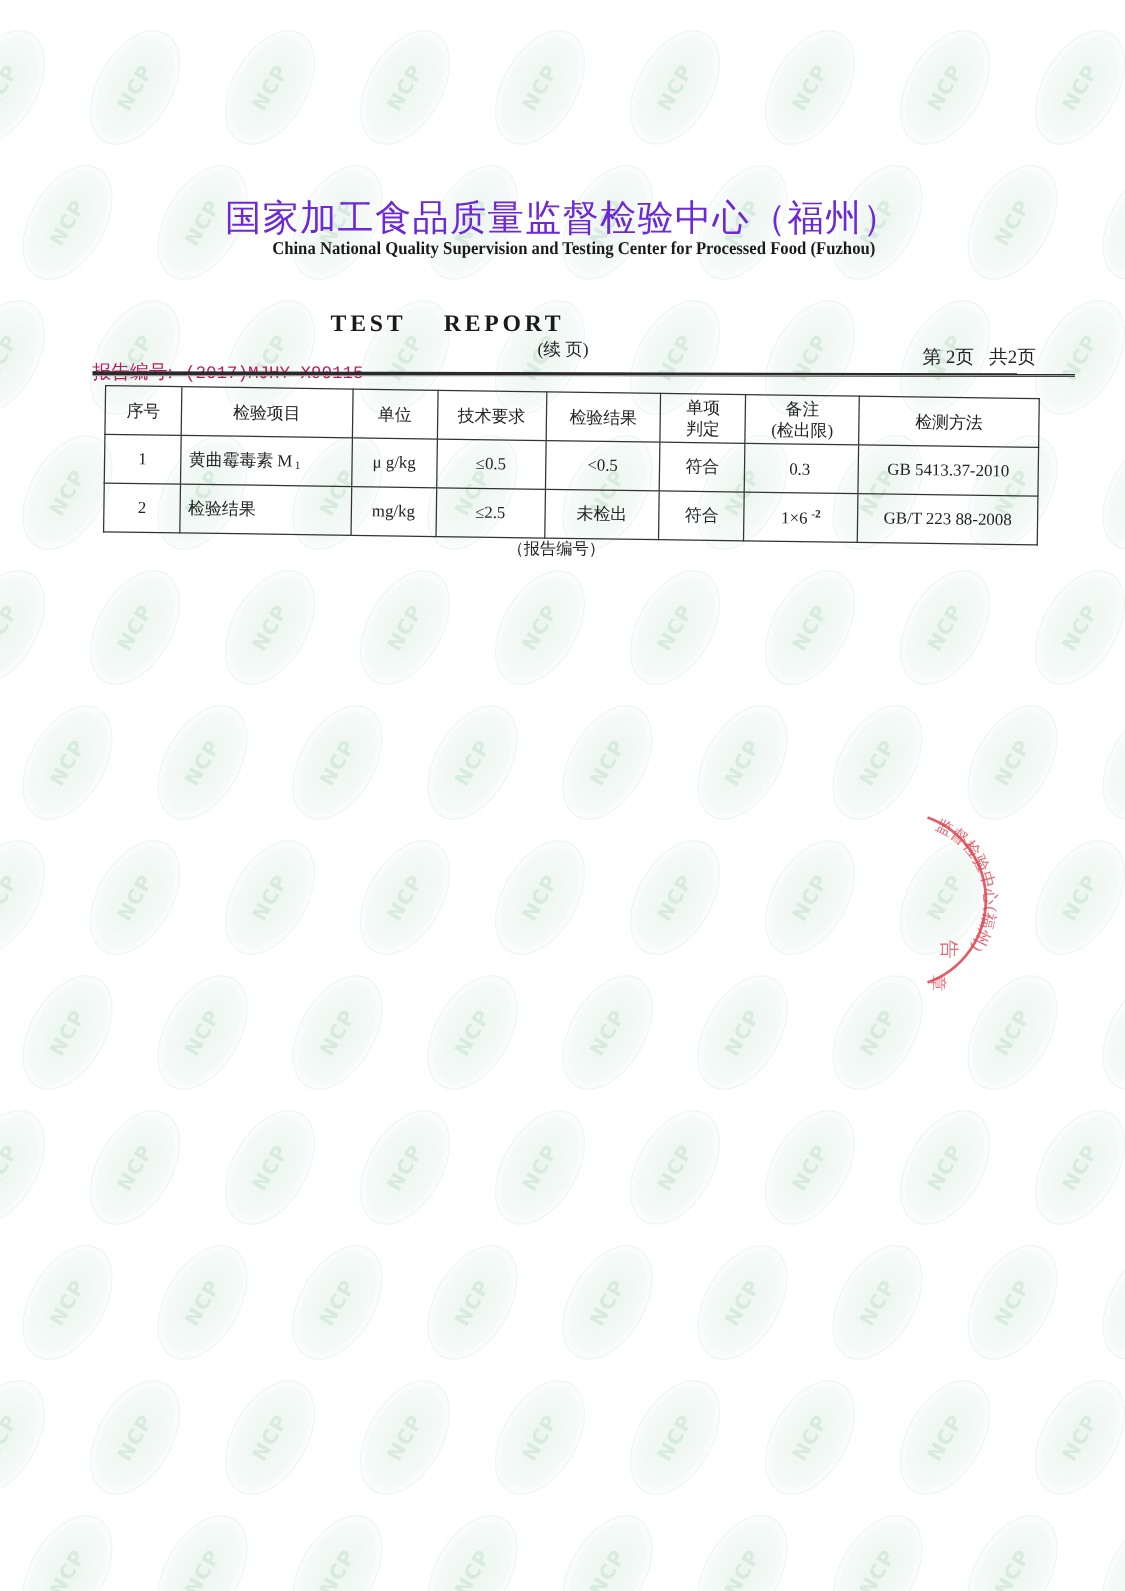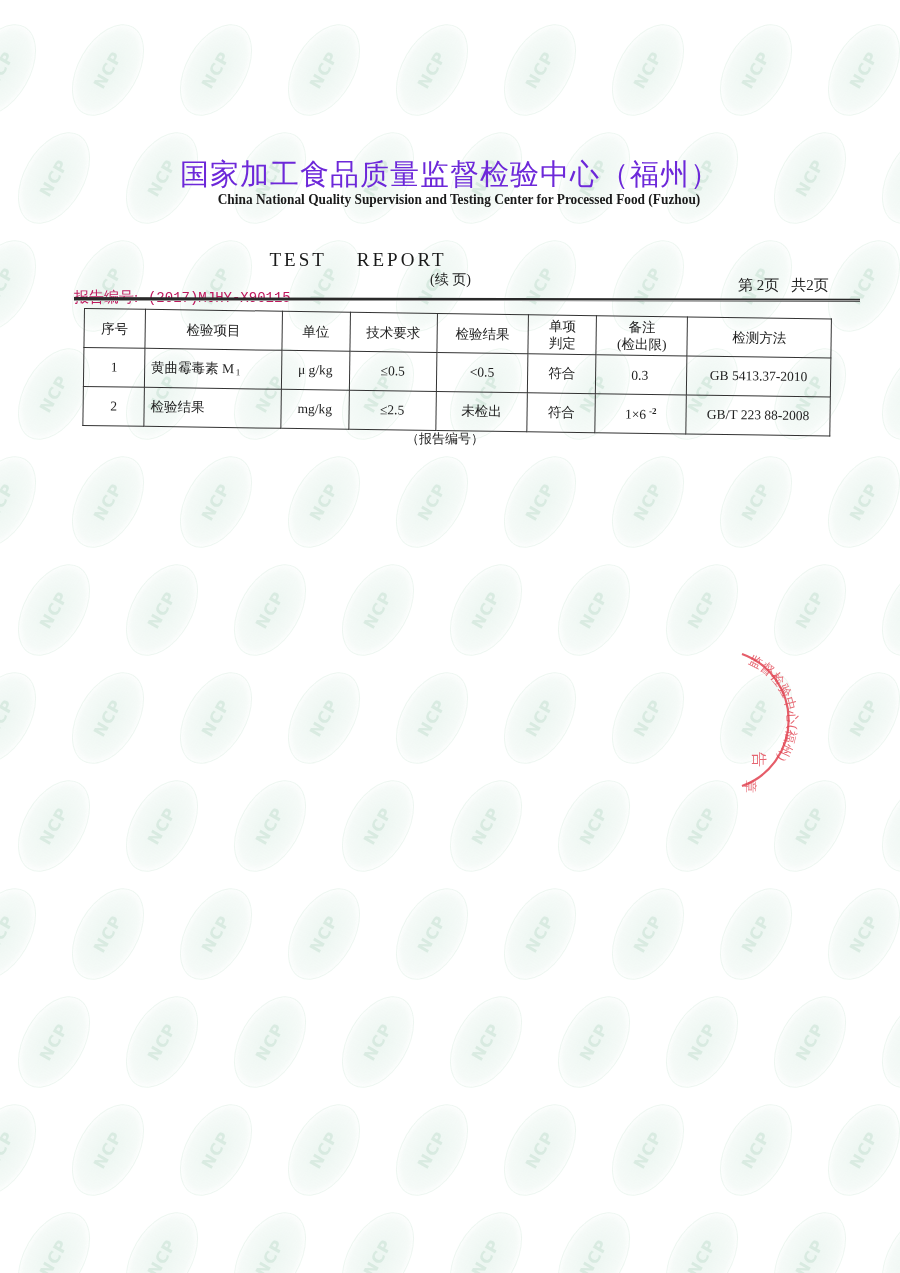--- a/index.html
+++ b/index.html
@@ -32,21 +32,21 @@
     position: absolute; top: 191px; left: 0; width: 918px; text-align: center;
     font-size: 14.5px; font-weight: bold; color: #1a1a1a;
     transform: scaleX(0.92);
   }
   .title-cn {
     position: absolute; top: 212px; left: 0; width: 888px; text-align: center;
     font-size: 32px; letter-spacing: 24px; color: #1a1a1a;
   }
   .title-en {
     position: absolute; top: 249px; left: 0; width: 716px; text-align: center;
-    font-size: 19px; font-weight: normal; letter-spacing: 3px; color: #1a1a1a;
+    font-size: 19px; font-weight: bold; letter-spacing: 3px; color: #1a1a1a;
   }
   .title-en .gap { display: inline-block; width: 30px; }
   .report-no {
     position: absolute; top: 268px; left: 74px; font-size: 15px; color: #be185d; margin-top: 20px;
   }
   .report-no .val { font-family: "Liberation Mono", "DejaVu Sans Mono", monospace; font-size: 14px; margin-left: 6px; }
   .continued {
     position: absolute; top: 271px; left: 430px; font-size: 14px; color: #222;
   }
   .page-info {

